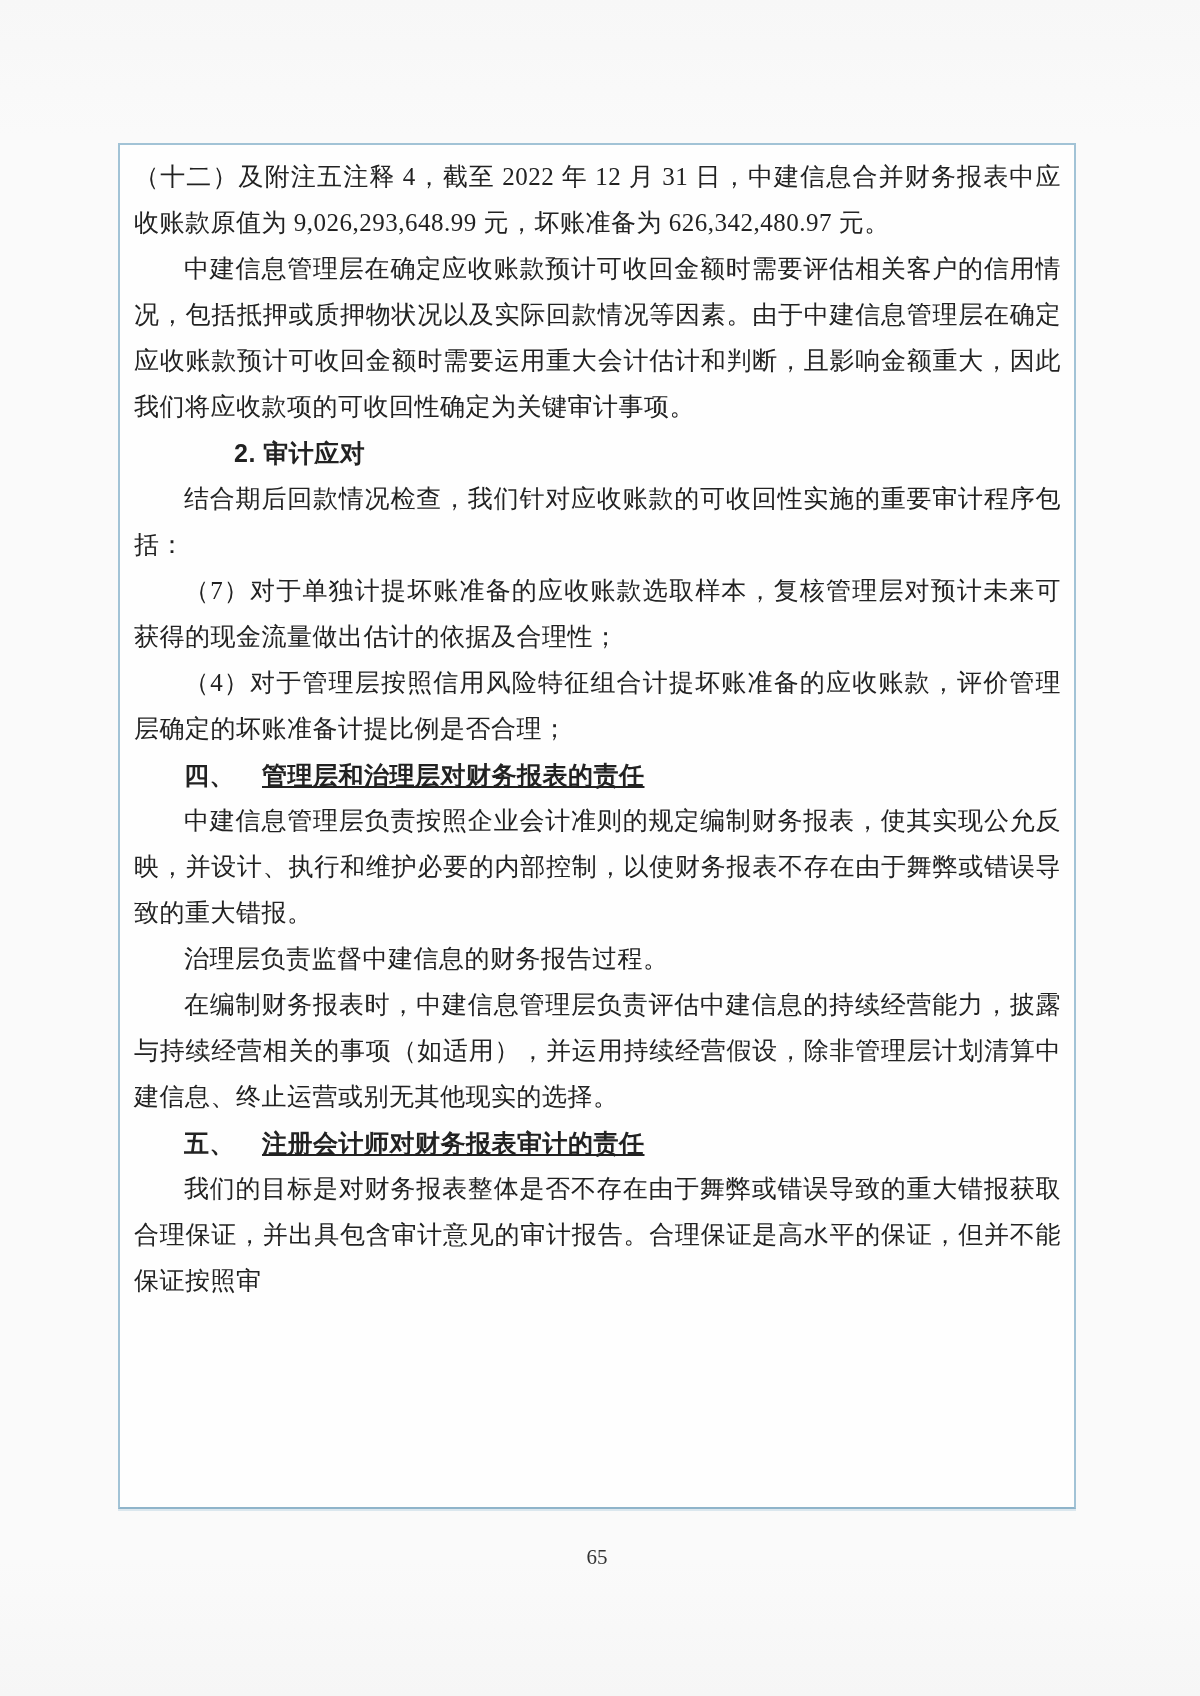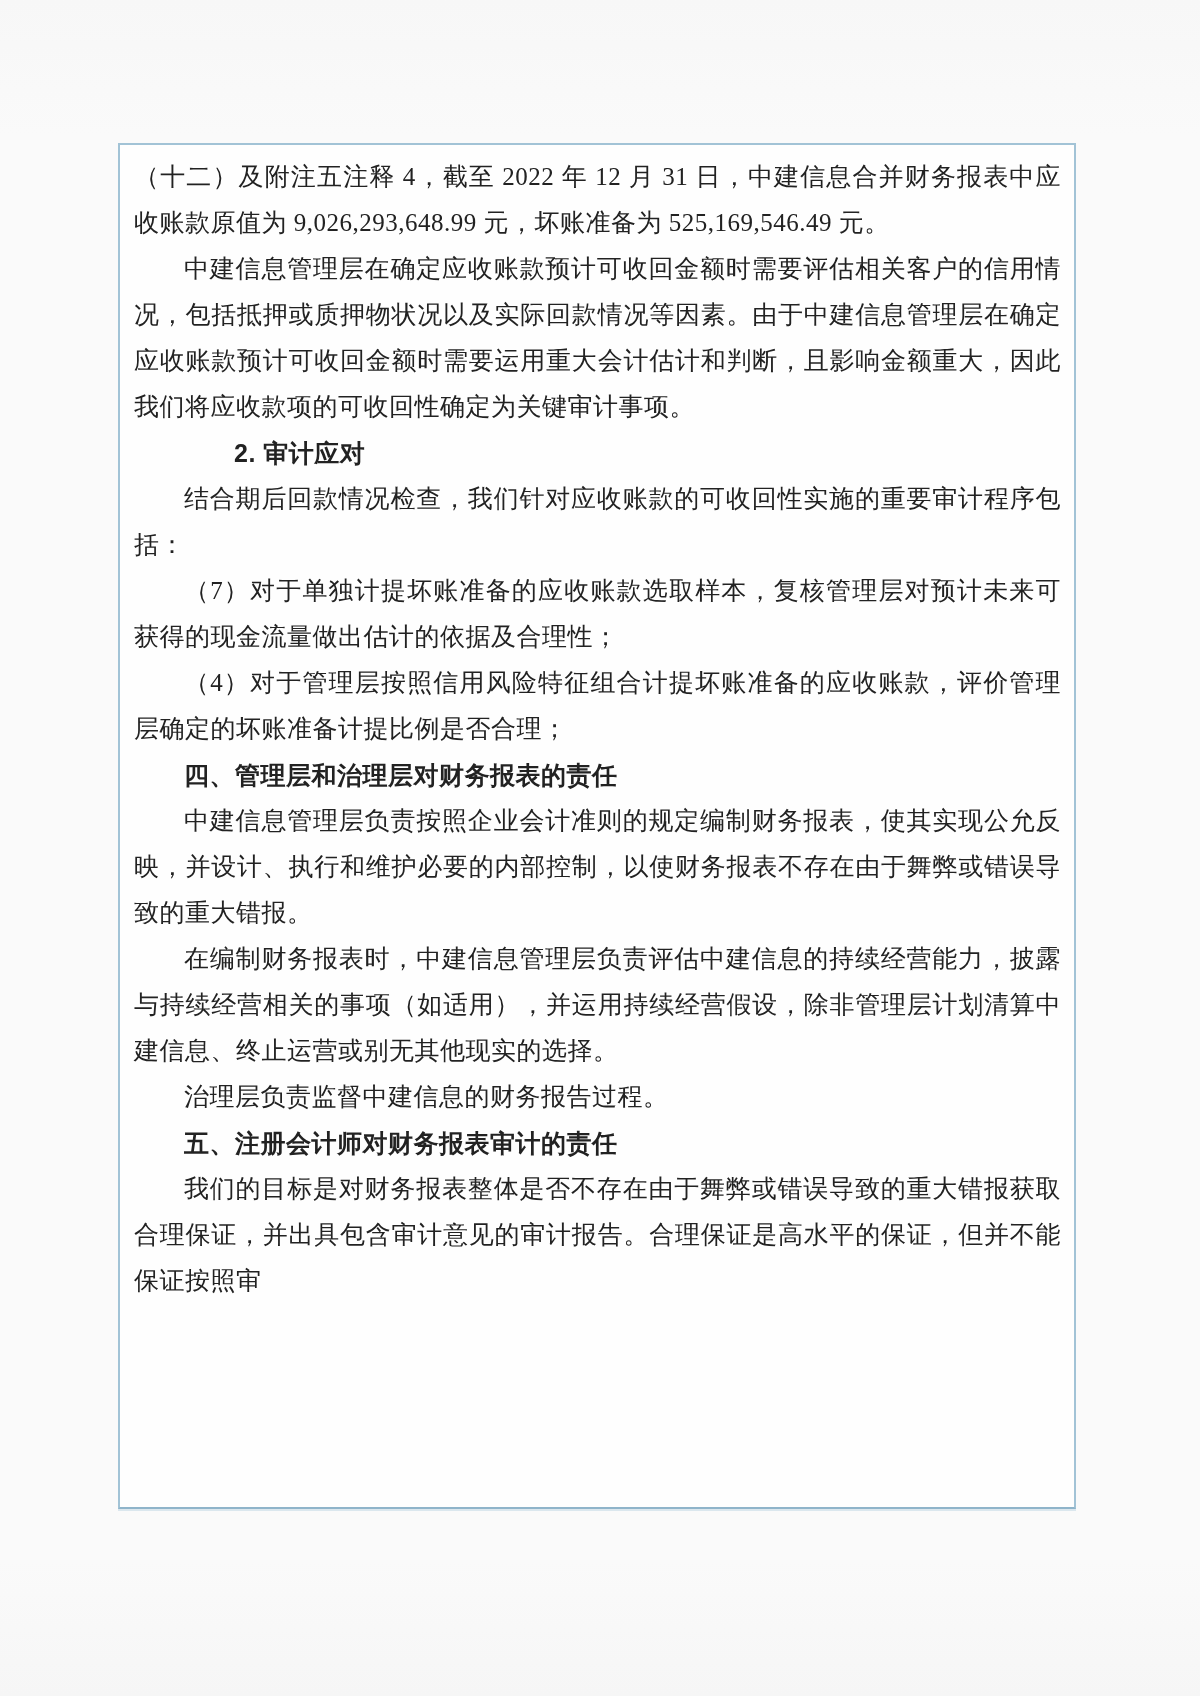--- a/index.html
+++ b/index.html
@@ -51,40 +51,42 @@
     font-family: "Liberation Sans", "DejaVu Sans", sans-serif;
     font-size: 24px;
   }
   .p-heading {
     font-weight: bold;
     text-indent: 2em;
     font-family: "Liberation Sans", "DejaVu Sans", sans-serif;
     font-size: 24px;
   }
   .p-heading .heading-title {
+    margin-left: 27px;
+    text-decoration: underline;
   }
   .page-number {
     position: absolute;
     left: 118px;
     top: 1545px;
     width: 958px;
     text-align: center;
     font-size: 21px;
     color: #333333;
     font-family: "Liberation Serif", "DejaVu Serif", serif;
   }
 </style>
 </head>
 <body>
 
 <div class="page">
 
   <div class="content-box">
 
-    <p class="p-flush">（十二）及附注五注释 4，截至 2022 年 12 月 31 日，中建信息合并财务报表中应收账款原值为 9,026,293,648.99 元，坏账准备为 525,169,546.49 元。</p>
+    <p class="p-flush">（十二）及附注五注释 4，截至 2022 年 12 月 31 日，中建信息合并财务报表中应收账款原值为 9,026,293,648.99 元，坏账准备为 626,342,480.97 元。</p>
 
     <p class="p-indent">中建信息管理层在确定应收账款预计可收回金额时需要评估相关客户的信用情况，包括抵押或质押物状况以及实际回款情况等因素。由于中建信息管理层在确定应收账款预计可收回金额时需要运用重大会计估计和判断，且影响金额重大，因此我们将应收款项的可收回性确定为关键审计事项。</p>
 
     <p class="p-subheading">2. 审计应对</p>
 
     <p class="p-indent">结合期后回款情况检查，我们针对应收账款的可收回性实施的重要审计程序包括：</p>
 
 
 
     <p class="p-indent">（7）对于单独计提坏账准备的应收账款选取样本，复核管理层对预计未来可获得的现金流量做出估计的依据及合理性；</p>
@@ -92,26 +94,27 @@
     <p class="p-indent">（4）对于管理层按照信用风险特征组合计提坏账准备的应收账款，评价管理层确定的坏账准备计提比例是否合理；</p>
 
 
 
     <p class="p-heading">
       <span class="heading-num">四、</span><span class="heading-title">管理层和治理层对财务报表的责任</span>
     </p>
 
     <p class="p-indent">中建信息管理层负责按照企业会计准则的规定编制财务报表，使其实现公允反映，并设计、执行和维护必要的内部控制，以使财务报表不存在由于舞弊或错误导致的重大错报。</p>
 
+    <p class="p-indent">治理层负责监督中建信息的财务报告过程。</p>
+
     <p class="p-indent">在编制财务报表时，中建信息管理层负责评估中建信息的持续经营能力，披露与持续经营相关的事项（如适用），并运用持续经营假设，除非管理层计划清算中建信息、终止运营或别无其他现实的选择。</p>
-
-    <p class="p-indent">治理层负责监督中建信息的财务报告过程。</p>
 
     <p class="p-heading">
       <span class="heading-num">五、</span><span class="heading-title">注册会计师对财务报表审计的责任</span>
     </p>
 
     <p class="p-indent">我们的目标是对财务报表整体是否不存在由于舞弊或错误导致的重大错报获取合理保证，并出具包含审计意见的审计报告。合理保证是高水平的保证，但并不能保证按照审</p>
 
   </div>
 
+  <div class="page-number">65</div>
 
 </div>
 
 </body></html>

